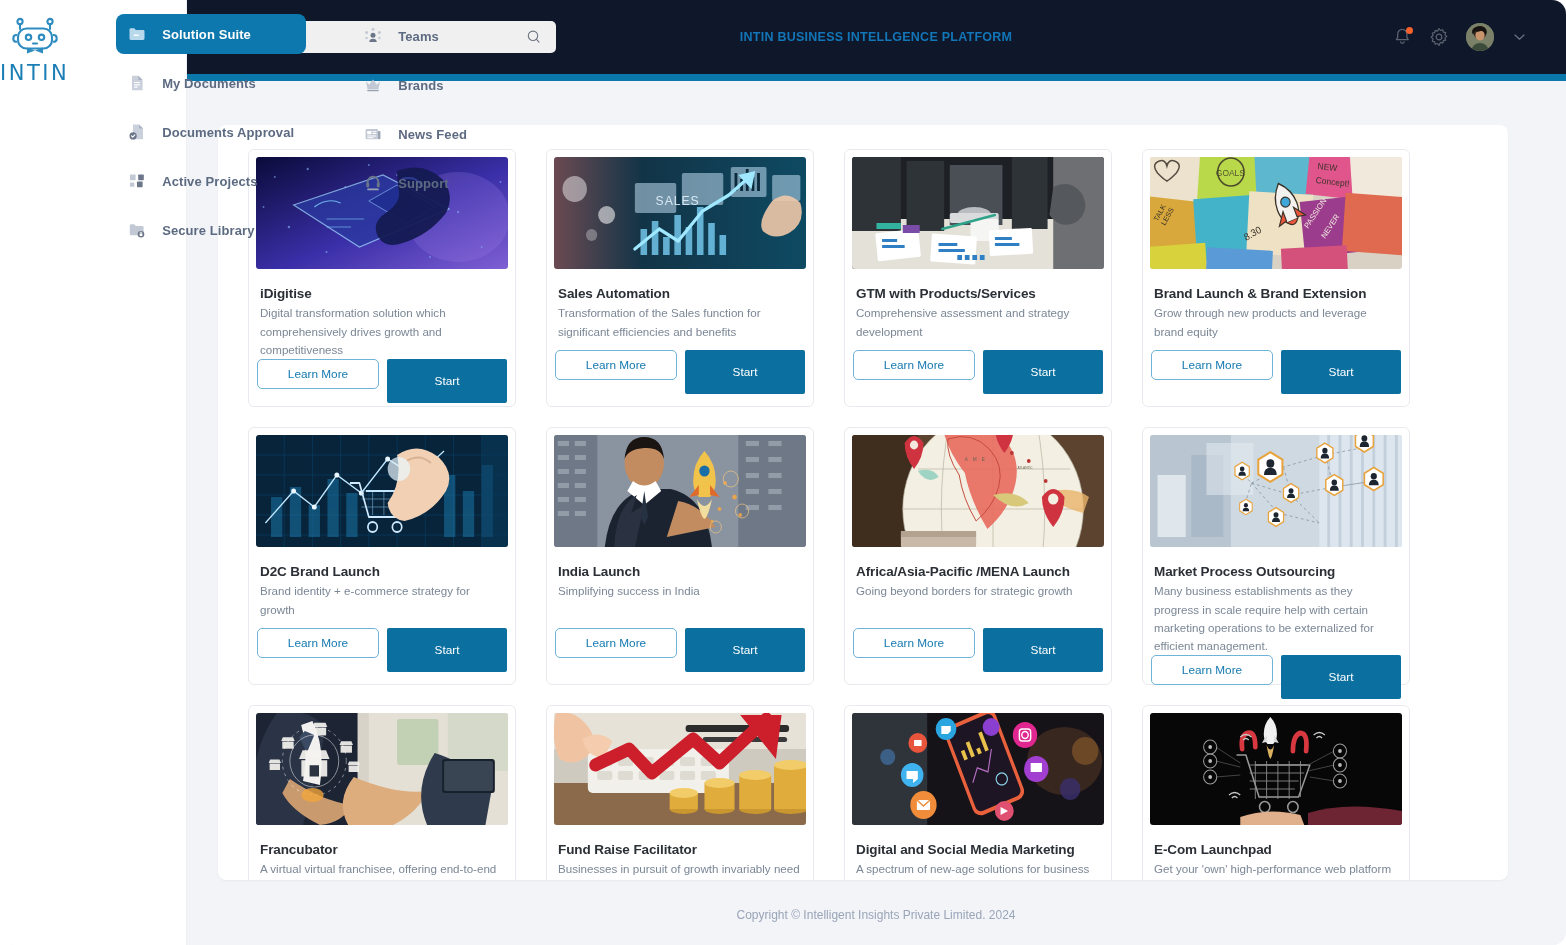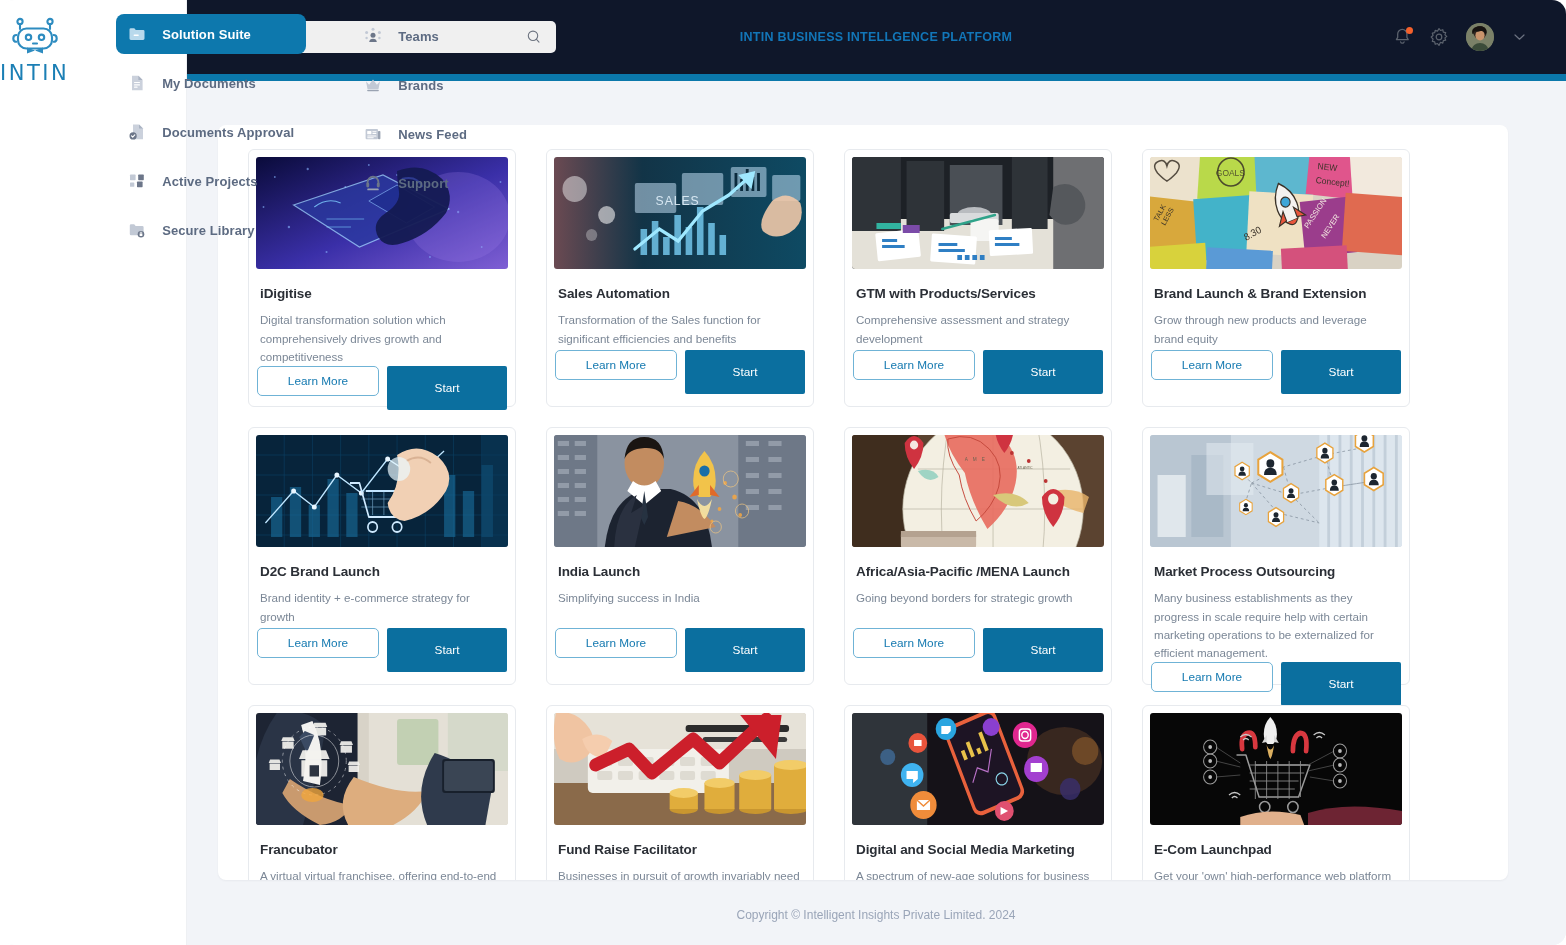--- a/index.html
+++ b/index.html
@@ -161,21 +161,21 @@
   }
   .card-img svg { display:block; width:100%; height:100%; }
   .card-title {
     font-size: 13.5px; font-weight: bold;
     color: #2b2f36; margin: 17px 4px 0 4px;
     line-height: 1.2;
     letter-spacing: -.1px;
   }
   .card-desc {
     font-size: 11.6px; color: #7b8796;
-    margin: 9px 4px 0 4px;
+    margin: 2px 4px 0 4px;
     line-height: 1.58;
   }
   .card-actions {
     margin-top: auto;
     display: flex; gap: 8px;
     padding: 0 1px 12px 1px;
   }
   .btn-learn {
     flex: 1; height: 30px;
     border: 1px solid #6fb3d6;

